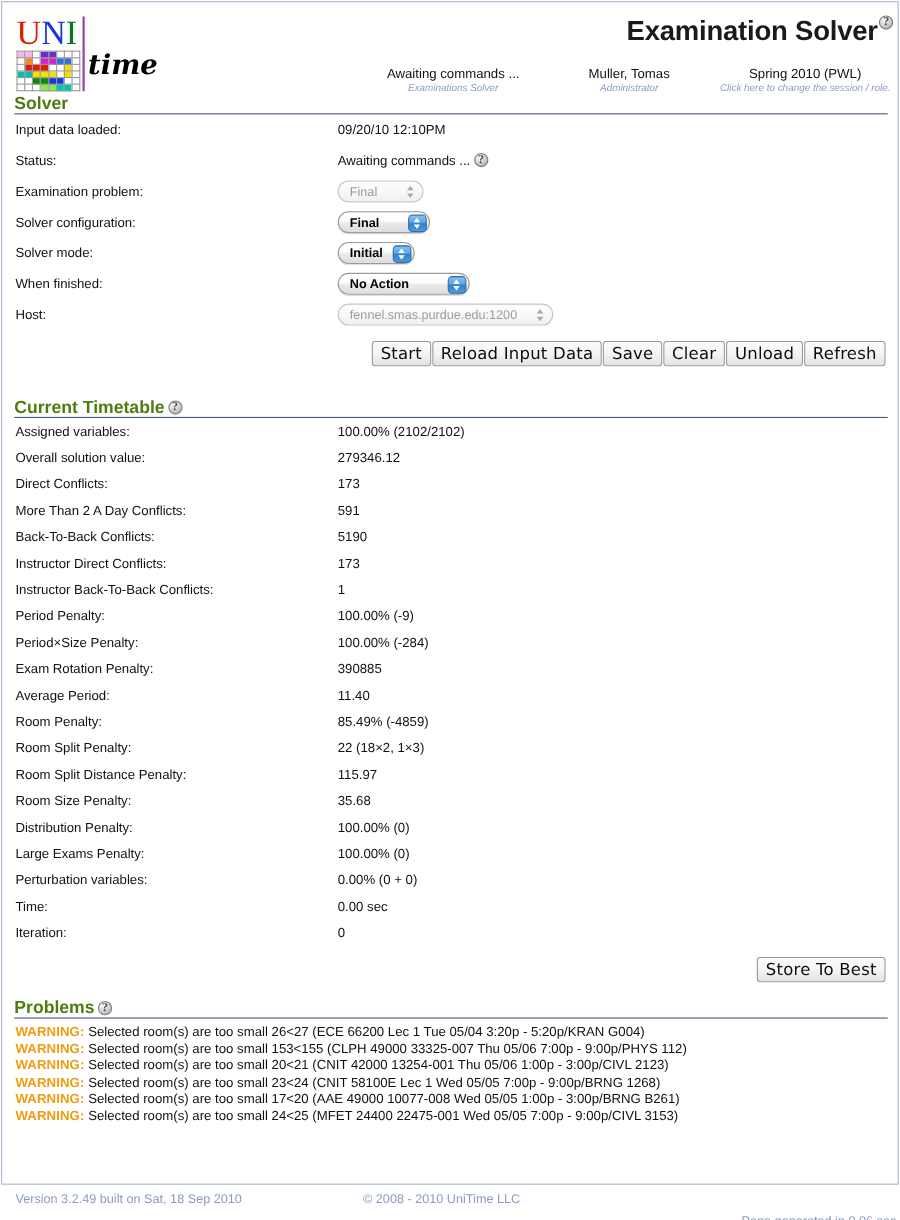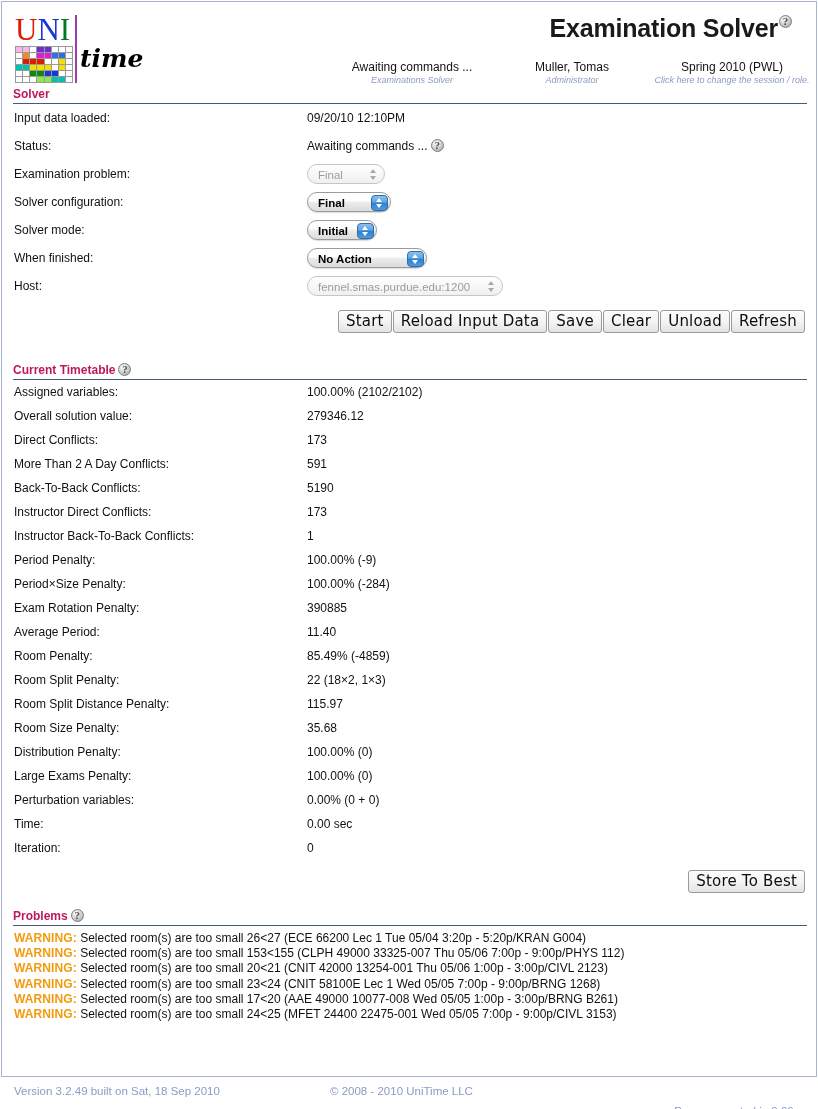--- a/index.html
+++ b/index.html
@@ -72,21 +72,21 @@
     width: 58px; height: 37px;
   }
   .logo-grid td {
     border: 1px solid #9a9a9a;
     padding: 0;
     width: 7.25px; height: 4.6px;
   }
 
   .apptitle {
     position: absolute;
-    right: 24px; top: 12px;
+    right: 4px; top: 12px;
     font-size: 25px;
     font-weight: bold;
     color: #1a1a1a;
     letter-spacing: -0.2px;
     white-space: nowrap;
   }
   .apptitle .helpicon { vertical-align: super; margin-left: 1px; }
 
   .header-cells {
     position: absolute;
@@ -103,23 +103,23 @@
     font-size: 9px; color: #8b9bc4;
     font-style: italic; line-height: 12px;
     white-space: nowrap;
   }
 
   
   .section-head {
     margin: 0 9px 0 11px;
     padding-bottom: 1px;
     border-bottom: 1px solid #46597f;
-    font-size: 12px;
+    font-size: 16px;
     font-weight: bold;
-    color: #be185d;
+    color: #4d7c0f;
     line-height: 15px;
     white-space: nowrap;
   }
   .section-head .helpicon { margin-left: 3px; }
 
   .helpicon {
     display: inline-block;
     width: 13px; height: 13px;
     border-radius: 50%;
     background: radial-gradient(circle at 35% 28%, #fbfbfb 0%, #d3d3d3 48%, #9b9b9b 100%);

